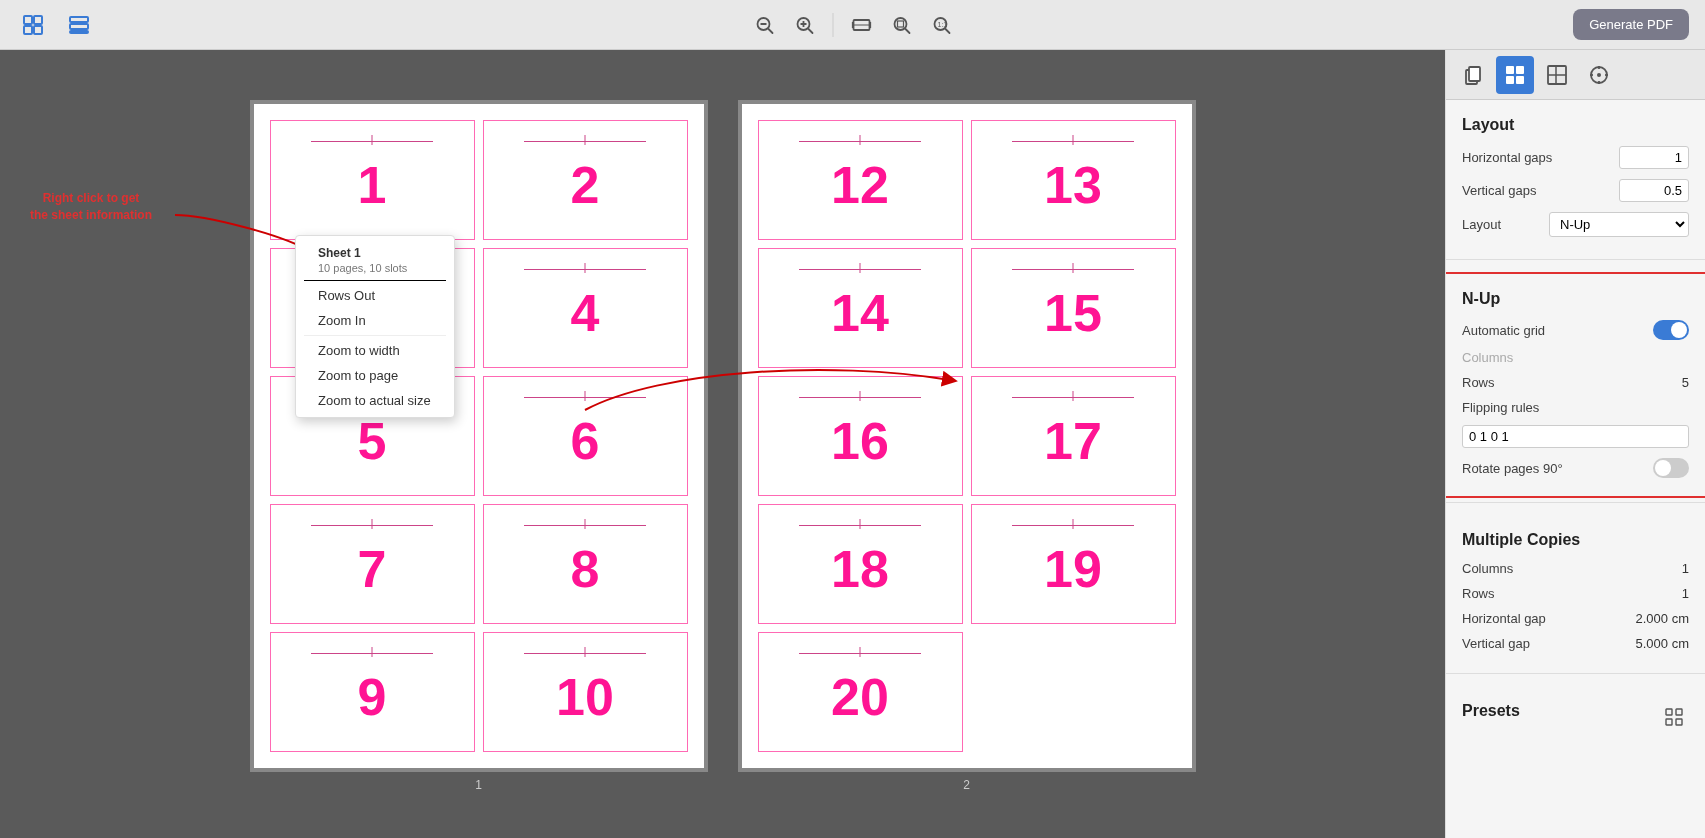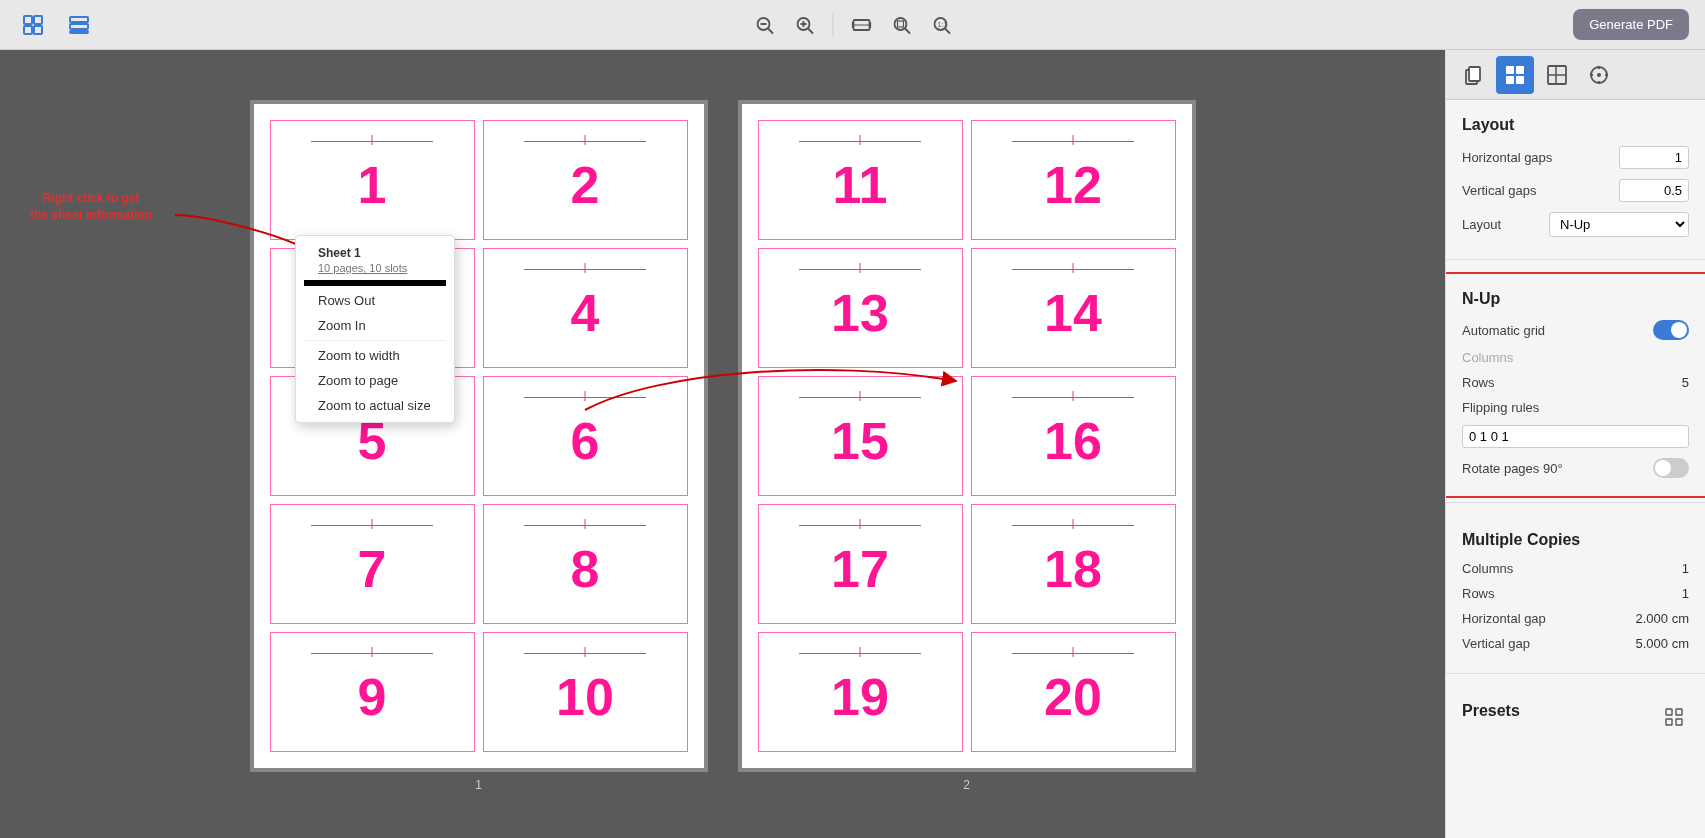--- a/index.html
+++ b/index.html
@@ -156,23 +156,22 @@
     .context-menu-header {
       padding: 6px 14px 2px;
       font-size: 12px;
       font-weight: 600;
       color: #333;
     }
     .context-menu-sub {
       padding: 0px 14px 6px;
       font-size: 11px;
       color: #777;
-      border-bottom: 6px solid #000000;
+      border-bottom: 1px solid #000000;
       margin-bottom: 2px;
-      text-decoration: underline;
     }
     .context-menu-item {
       padding: 5px 14px;
       font-size: 13px;
       color: #333;
       cursor: pointer;
     }
     .context-menu-separator { height: 1px; background: #eee; margin: 2px 0; }
 
     
@@ -424,25 +423,20 @@
         </div>
         <div class="page-label">1</div>
       </div>
 
       <div>
         <div class="page">
           <div class="page-inner">
             <div class="card">
               <div class="card-line"></div>
               <div class="card-tick"></div>
-              <span class="card-number">11</span>
-            </div>
-            <div class="card">
-              <div class="card-line"></div>
-              <div class="card-tick"></div>
               <span class="card-number">12</span>
             </div>
             <div class="card">
               <div class="card-line"></div>
               <div class="card-tick"></div>
               <span class="card-number">13</span>
             </div>
             <div class="card">
               <div class="card-line"></div>
               <div class="card-tick"></div>

